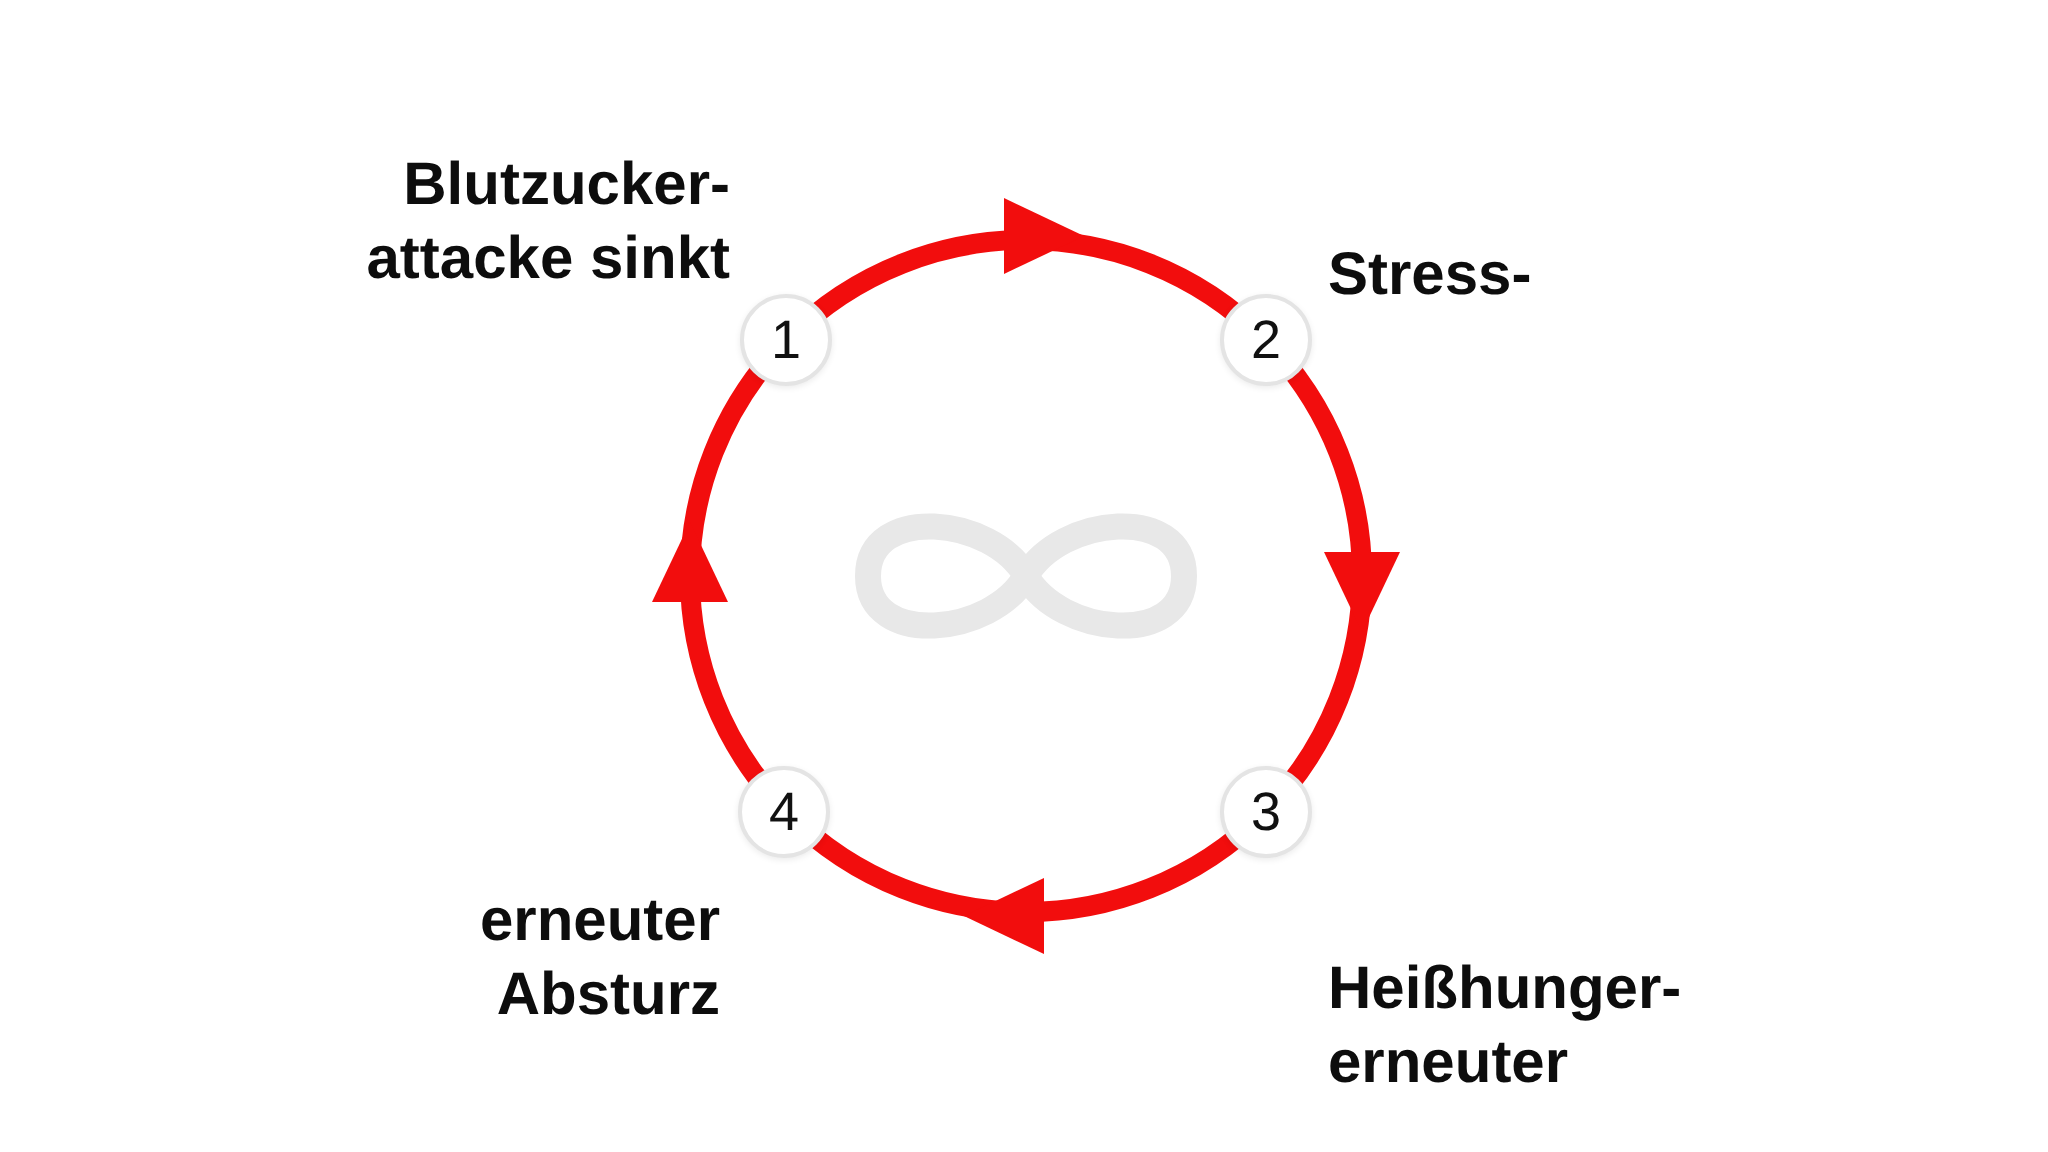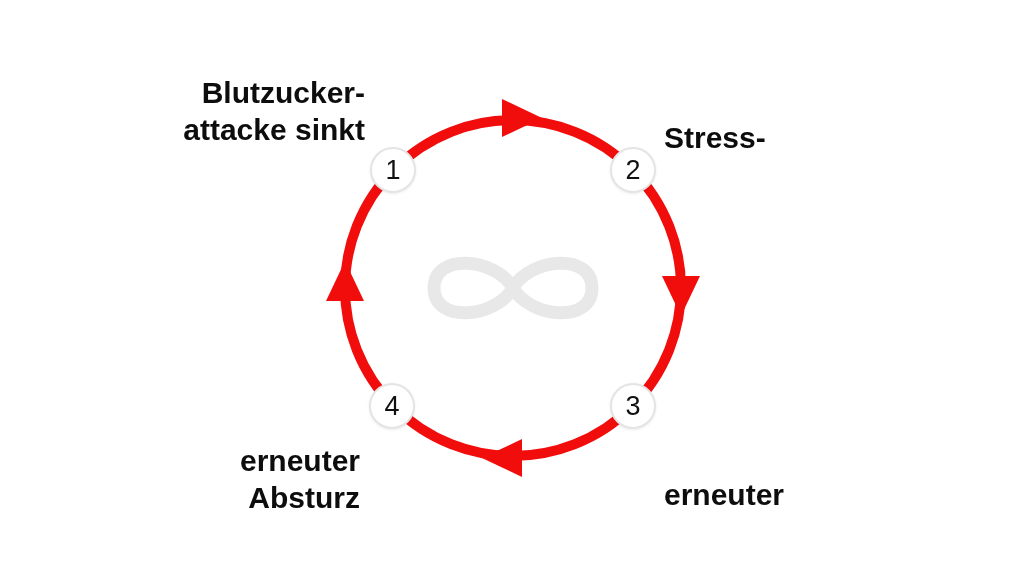--- a/index.html
+++ b/index.html
@@ -96,20 +96,21 @@
   </div>
 
   <div class="step-label align-right label-1">
     <span>Blutzucker-</span>
     <span>attacke sinkt</span>
   </div>
   <div class="step-label align-left label-2">
     <span>Stress-</span>
   </div>
   <div class="step-label align-left label-3">
+    <span>Heißhunger-</span>
     <span>erneuter</span>
   </div>
   <div class="step-label align-right label-4">
     <span>erneuter</span>
     <span>Absturz</span>
   </div>
 
 </div>
 
 </body></html>

